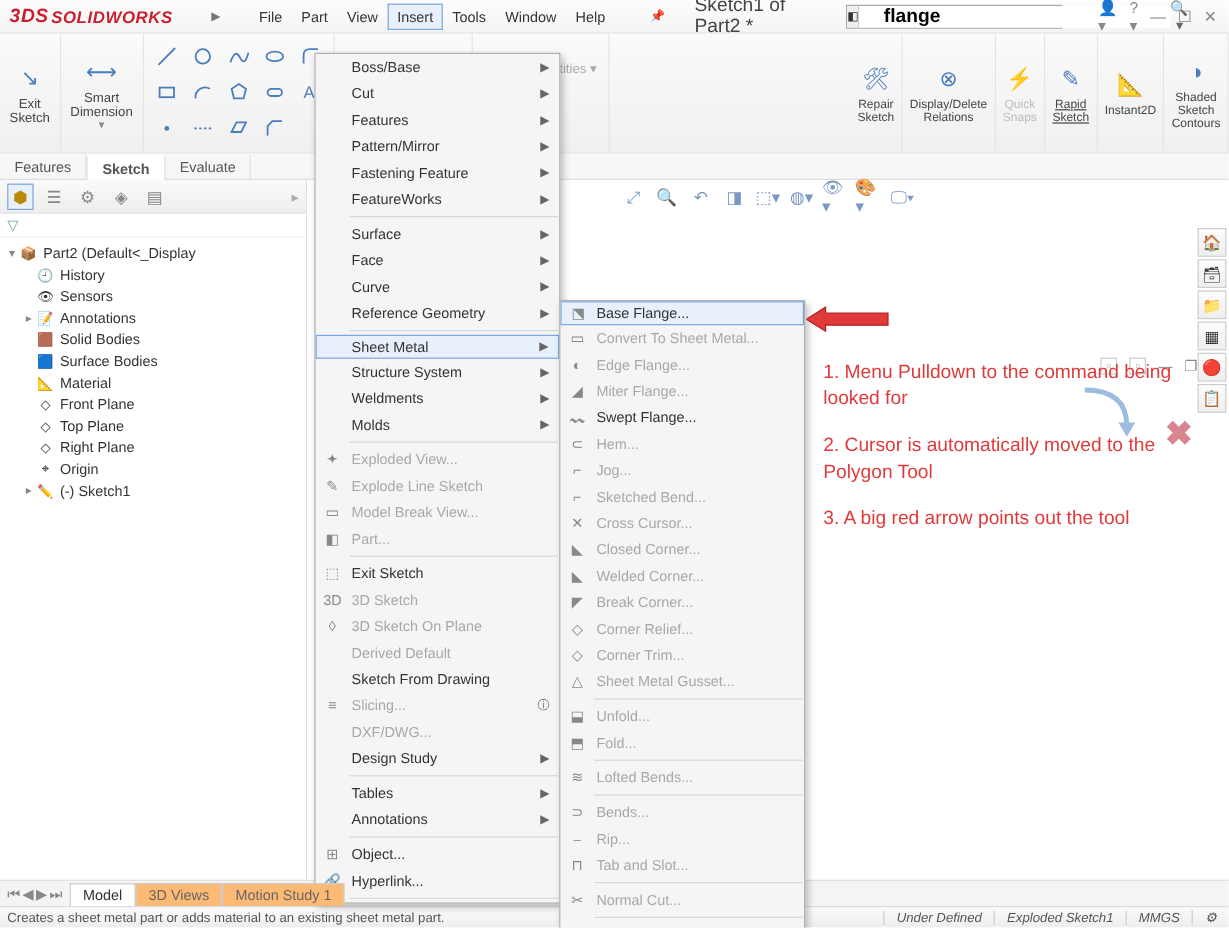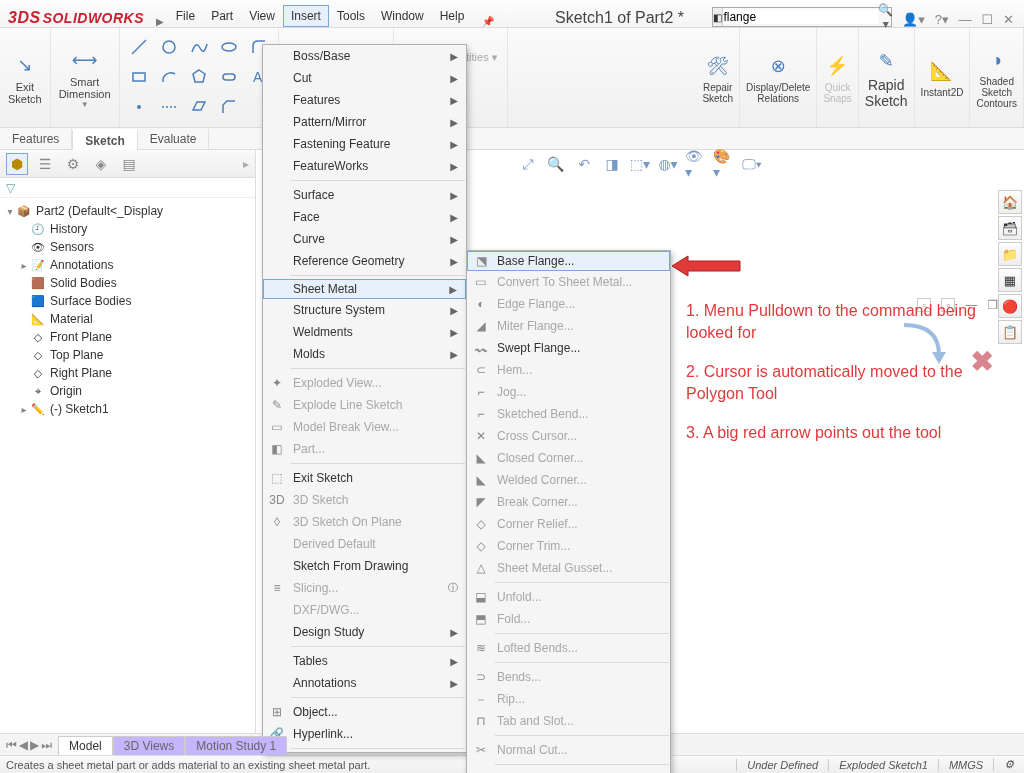--- a/index.html
+++ b/index.html
@@ -1,27 +1,27 @@
 <!DOCTYPE html>
 <html><head>
 <meta charset="utf-8">
 <style>
 * { margin: 0; padding: 0; box-sizing: border-box; font-family: "Segoe UI", Arial, sans-serif; }
 body { width: 1024px; height: 773px; background: #fff; overflow: hidden; position: relative; font-size: 12px; color: #333; }
-.titlebar { height: 28px; background: linear-gradient(#fdfdfd,#f4f4f4); border-bottom: 1px solid #ddd; display: flex; align-items: flex-end; }
+.titlebar { height: 28px; background: linear-gradient(#fdfdfd,#f4f4f4); border-bottom: 1px solid #ddd; display: flex; align-items: center; gap: 20px; }
 .sw-logo { display: flex; align-items: center; padding: 0 8px; font-weight: bold; font-style: italic; color: #c8202f; font-size: 14px; letter-spacing: 0.5px; }
 .sw-logo .d { font-size: 16px; margin-right: 2px; }
 .menu { display: flex; align-items: center; }
 .menu-item { padding: 4px 8px; cursor: default; }
 .menu-item.active { background: #e8f0fb; border: 1px solid #7aa7e0; padding: 3px 7px; }
 .chev { color: #777; padding: 0 4px; font-size: 10px; }
 .doc-title { margin-left: auto; margin-right: 8px; font-size: 16px; color: #444; padding-right: 20px;}
 .searchbox { display: flex; align-items: center; border: 1px solid #aaa; height: 20px; width: 180px; }
 .searchbox .sicon { background:#eee; width:18px; height:18px; display:flex; align-items:center; justify-content:center; font-size:10px; border-right:1px solid #ccc; }
-.searchbox input { border: none; outline: none; font-size: 12px; flex: 1; padding: 0 0; }
+.searchbox input { border: none; outline: none; font-size: 16px; flex: 1; padding: 0 20px; font-weight: bold; }
 .searchbox .mag { width: 22px; text-align: center; color: #666; }
 .win-icons { display: flex; align-items: center; gap: 10px; padding: 0 10px; color: #888; }
 .win-icons span { font-size: 13px; }
 
 .ribbon { height: 100px; background: linear-gradient(#fafafa,#f0f0f0); border-bottom: 1px solid #ddd; display: flex; align-items: stretch; }
 .ribbon-btn { display: flex; flex-direction: column; align-items: center; justify-content: center; padding: 4px 8px; text-align: center; font-size: 11px; color: #444; border-right: 1px solid #e5e5e5; }
 .ribbon-btn .ric { width: 28px; height: 28px; display: flex; align-items: center; justify-content: center; font-size: 18px; color: #4a7ebd; margin-bottom: 2px; }
 .ribbon-btn.small { padding: 4px 6px; }
 .ribbon-grid { display: grid; grid-template-columns: repeat(5, 26px); grid-template-rows: repeat(3, 26px); gap: 4px; padding: 6px; border-right: 1px solid #e5e5e5; }
 .ribbon-grid div { display: flex; align-items: center; justify-content: center; }
@@ -67,21 +67,21 @@
 #sheetmetal-menu { left: 466px; top: 250px; width: 205px; }
 
 .annotations { position: absolute; left: 686px; top: 300px; width: 310px; font-family: Arial, sans-serif; font-size: 16px; color: #e03a3a; line-height: 1.35; }
 .annotations p { margin-bottom: 18px; }
 .big-arrow { position: absolute; left: 672px; top: 254px; }
 .curved-arrow { position:absolute; right: 70px; top: 170px; }
 
 .bottom-tabs { height: 22px; background: #f4f4f4; border-top: 1px solid #ddd; display: flex; align-items: center; font-size: 12px; }
 .bottom-tabs .nav { display:flex; gap:2px; padding: 0 6px; color:#888; }
 .bottom-tabs .btab { padding: 2px 10px; border: 1px solid #ccc; border-bottom: none; background: #fff; position: relative; top: 1px; }
-.bottom-tabs .btab.inactive { background: #c4b5fd; color: #666; }
+.bottom-tabs .btab.inactive { background: #fdba74; color: #666; }
 .statusbar { height: 18px; background: linear-gradient(#fafafa,#eee); border-top: 1px solid #ddd; font-size: 11px; color: #555; display:flex; align-items:center; }
 .statusbar .left { padding: 0 6px; flex:1; }
 .statusbar .seg { padding: 0 10px; border-left: 1px solid #ccc; font-style: italic; }
 .top-right-x { position:absolute; right: 30px; top: 195px; color:#d9858f; font-size:28px; font-weight:bold; }
 .win-ctrl { position:absolute; right:6px; top: 148px; display:flex; gap:10px; color:#888; font-size:12px; align-items:center; }
 .win-ctrl .doc { color:#aaa; font-size:11px; border:1px solid #ccc; width:14px; height:14px; display:flex; align-items:center; justify-content:center; }
 </style>
 </head>
 <body>
 
@@ -223,21 +223,21 @@
         <div style="white-space:pre;font-size:10px;">Display/Delete
 Relations</div>
       </div>
       <div class="ribbon-btn small">
         <div class="ric">⚡</div>
         <div style="white-space:pre;font-size:10px;color:#bbb;">Quick
 Snaps</div>
       </div>
       <div class="ribbon-btn small">
         <div class="ric">✎</div>
-        <div style="white-space:pre;font-size:14px;">Rapid
+        <div style="white-space:pre;font-size:10px;text-decoration:underline;">Rapid
 Sketch</div>
       </div>
       <div class="ribbon-btn small">
         <div class="ric">📐</div>
         <div style="white-space:pre;font-size:10px;">Instant2D</div>
       </div>
       <div class="ribbon-btn small">
         <div class="ric">◑</div>
         <div style="white-space:pre;font-size:10px;">Shaded
 Sketch

